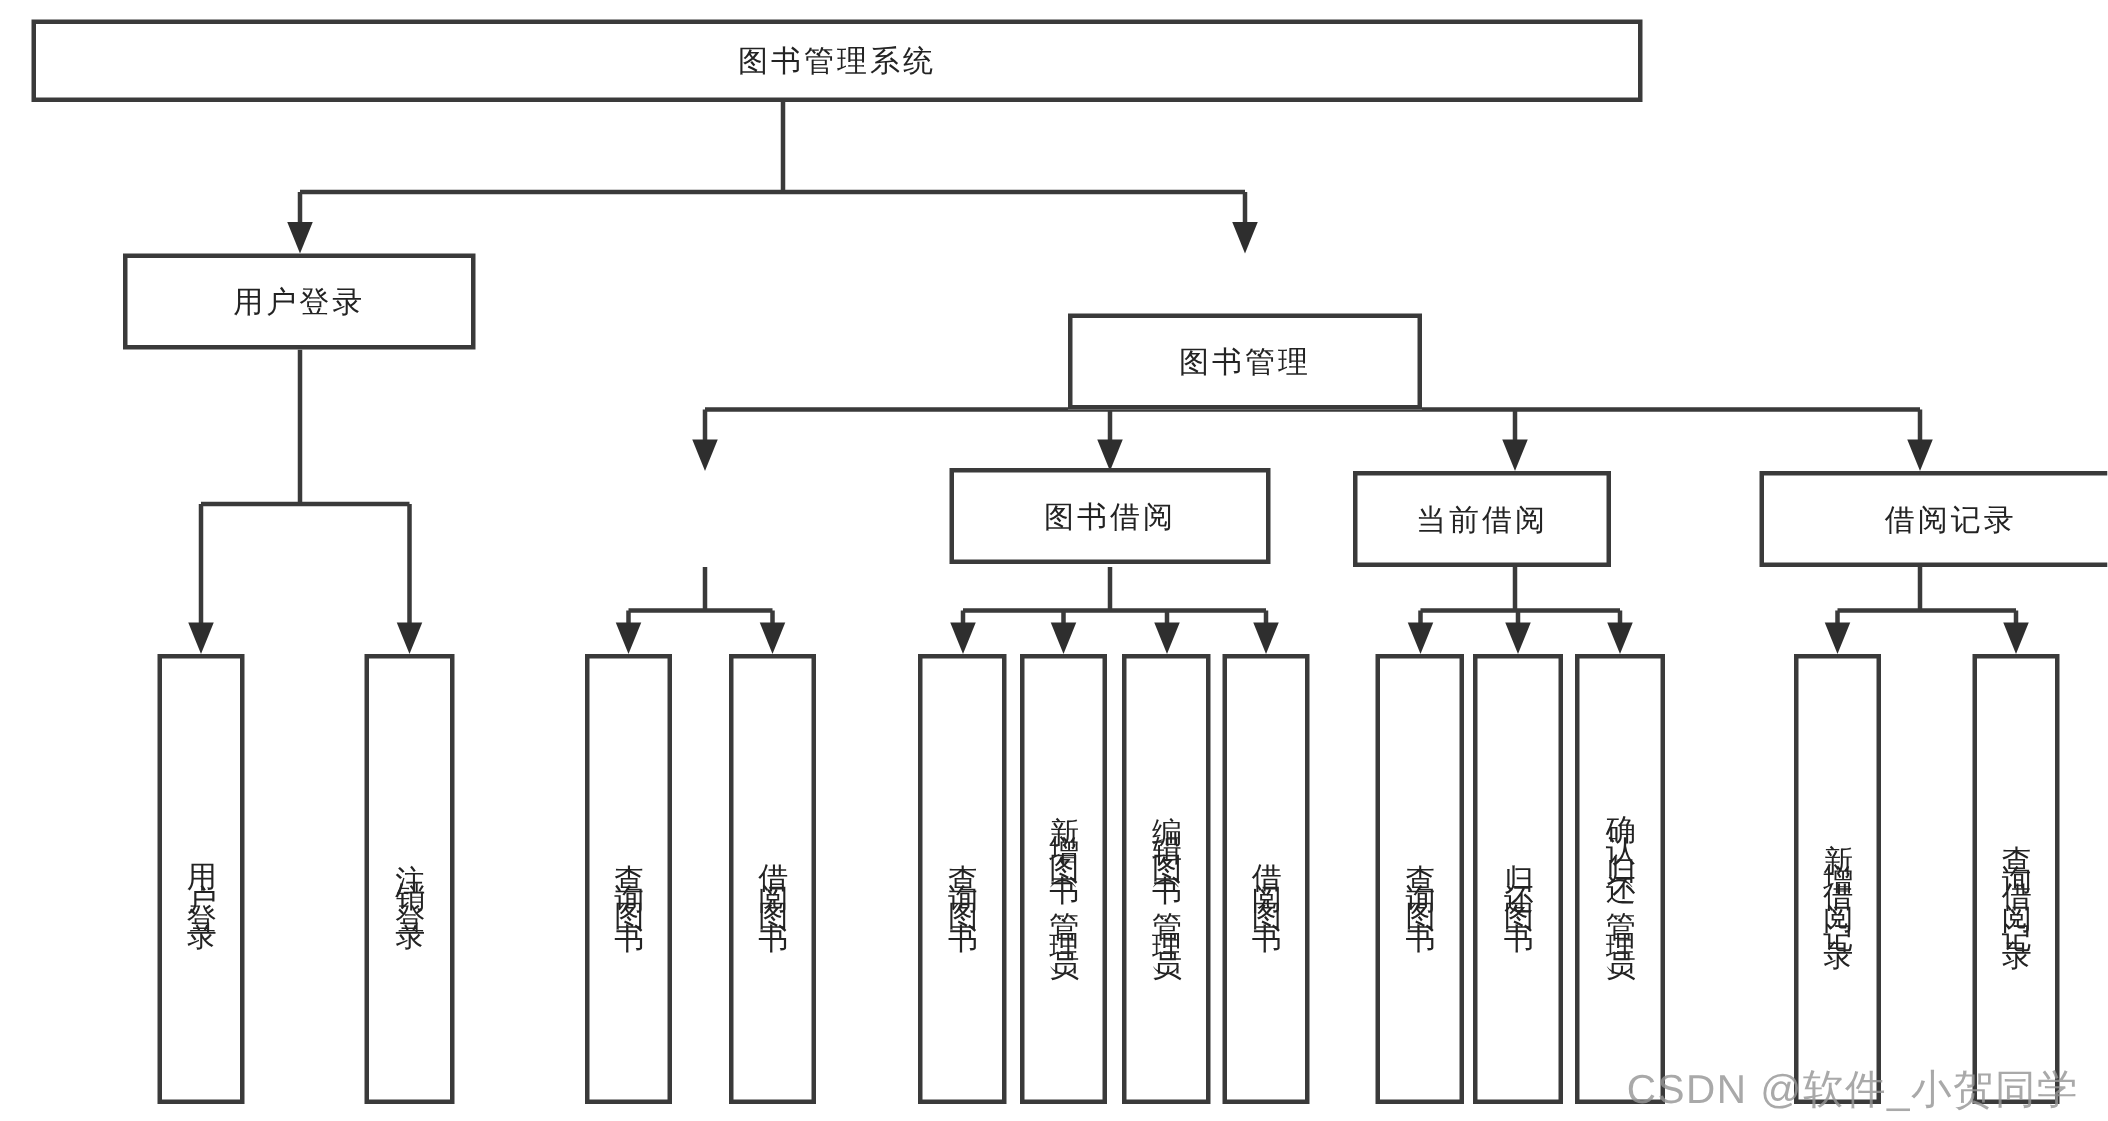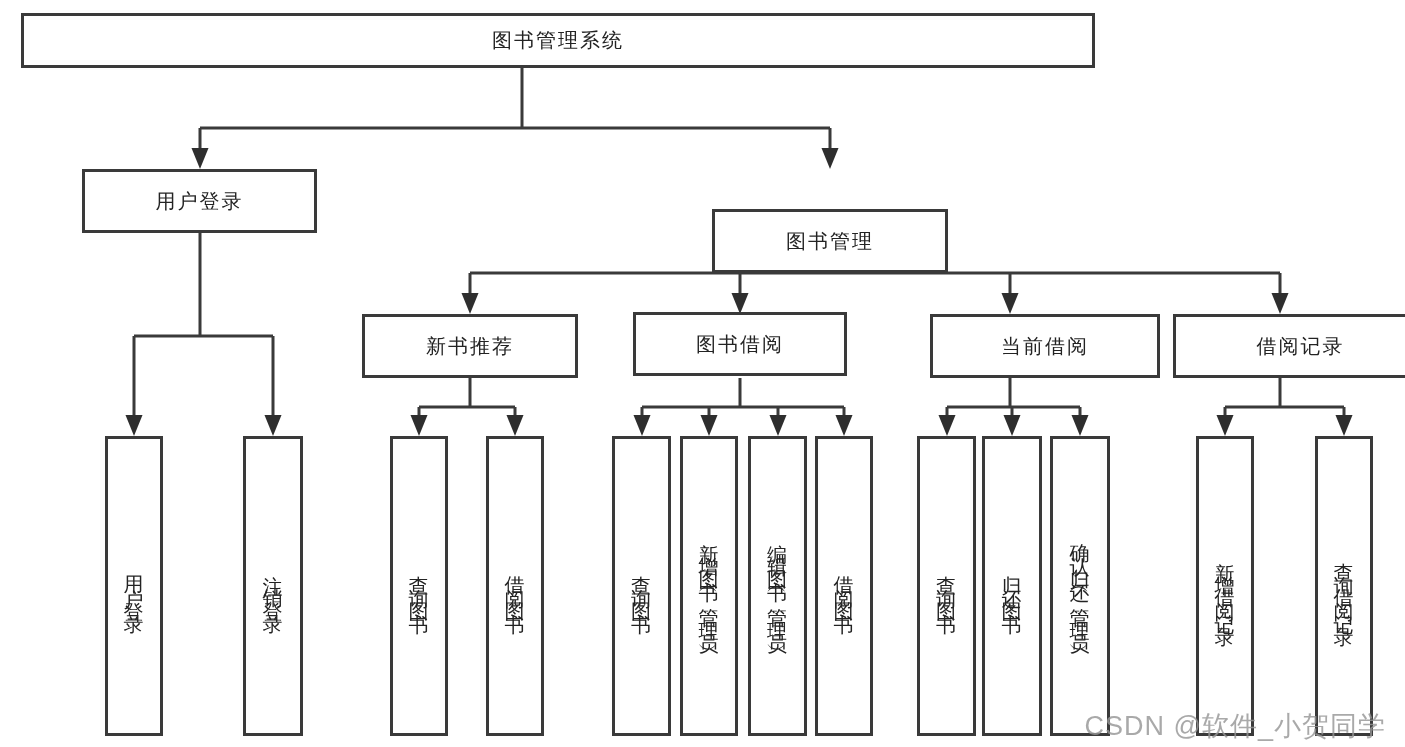--- a/index.html
+++ b/index.html
@@ -93,23 +93,22 @@
       <polygon points="1225,436 1216.5,415 1233.5,415"></polygon>
       <polygon points="1344,436 1335.5,415 1352.5,415"></polygon>
     </g>
   </svg>
 
   <div class="node" style="left:21px; top:13px; width:1074px; height:55px;">图书管理系统</div>
 
   <div class="node" style="left:82px; top:169px; width:235px; height:64px;">用户登录</div>
   <div class="node" style="left:712px; top:169px; width:236px; height:64px;margin-top:40px;">图书管理</div>
 
-  <div class="node" style="left:362px; top:314px; width:216px; height:64px;">新书推荐</div>
   <div class="node" style="left:633px; top:312px; width:214px; height:64px;">图书借阅</div>
-  <div class="node" style="left:902px; top:314px; width:230px; height:64px;margin-left:28px;">当前借阅</div>
+  <div class="node" style="left:902px; top:314px; width:172px; height:64px;">当前借阅</div>
   <div class="node" style="left:1173px; top:314px; width:255px; height:64px;">借阅记录</div>
 
   <div class="leaf" style="left:105px; width:58px;">
     <span class="vtext">用户登录</span>
   </div>
   <div class="leaf" style="left:243px; width:60px;">
     <span class="vtext">注销登录</span>
   </div>
 
   <div class="leaf" style="left:390px; width:58px;">

